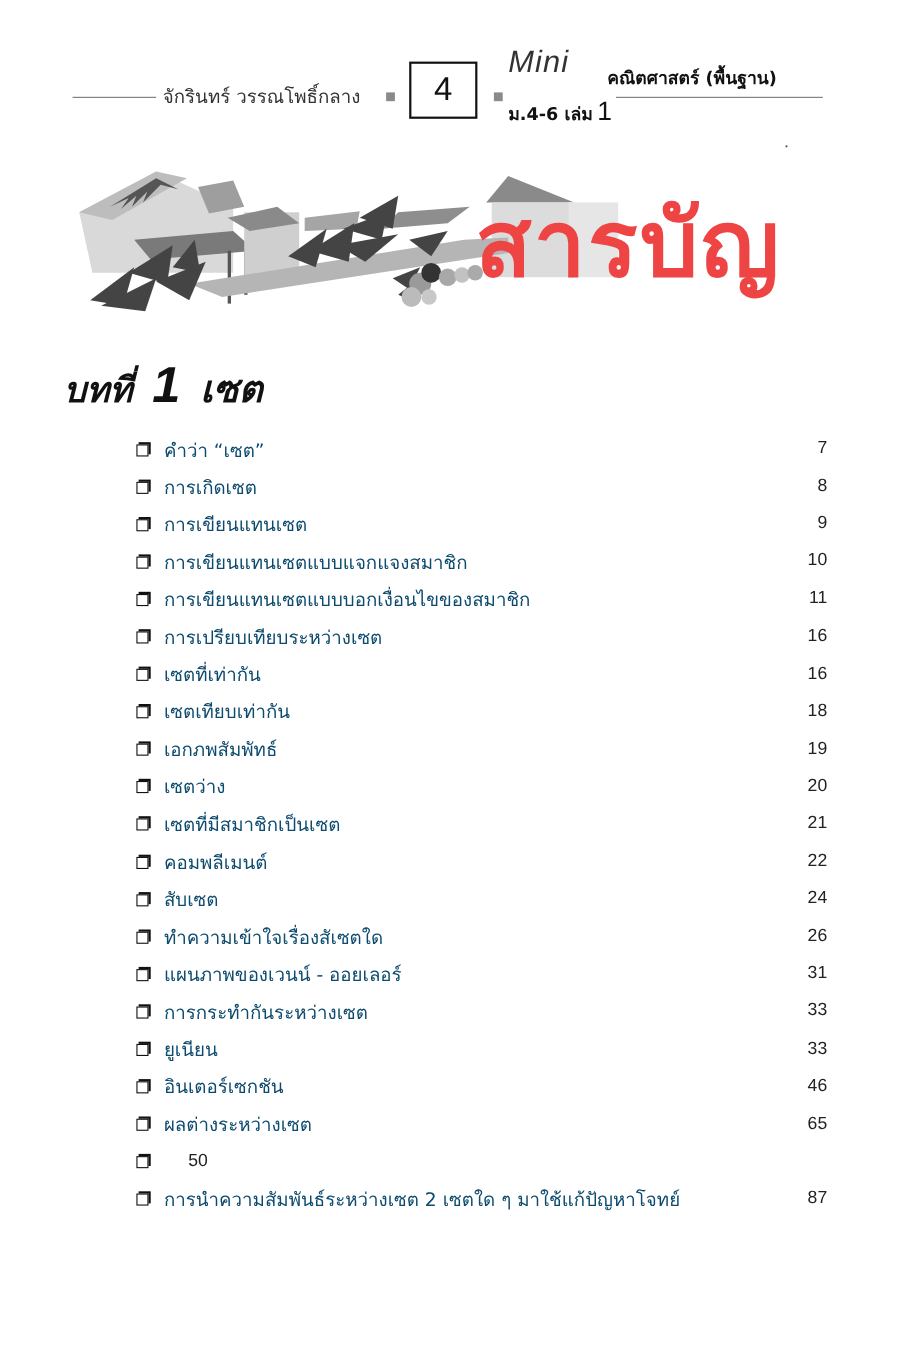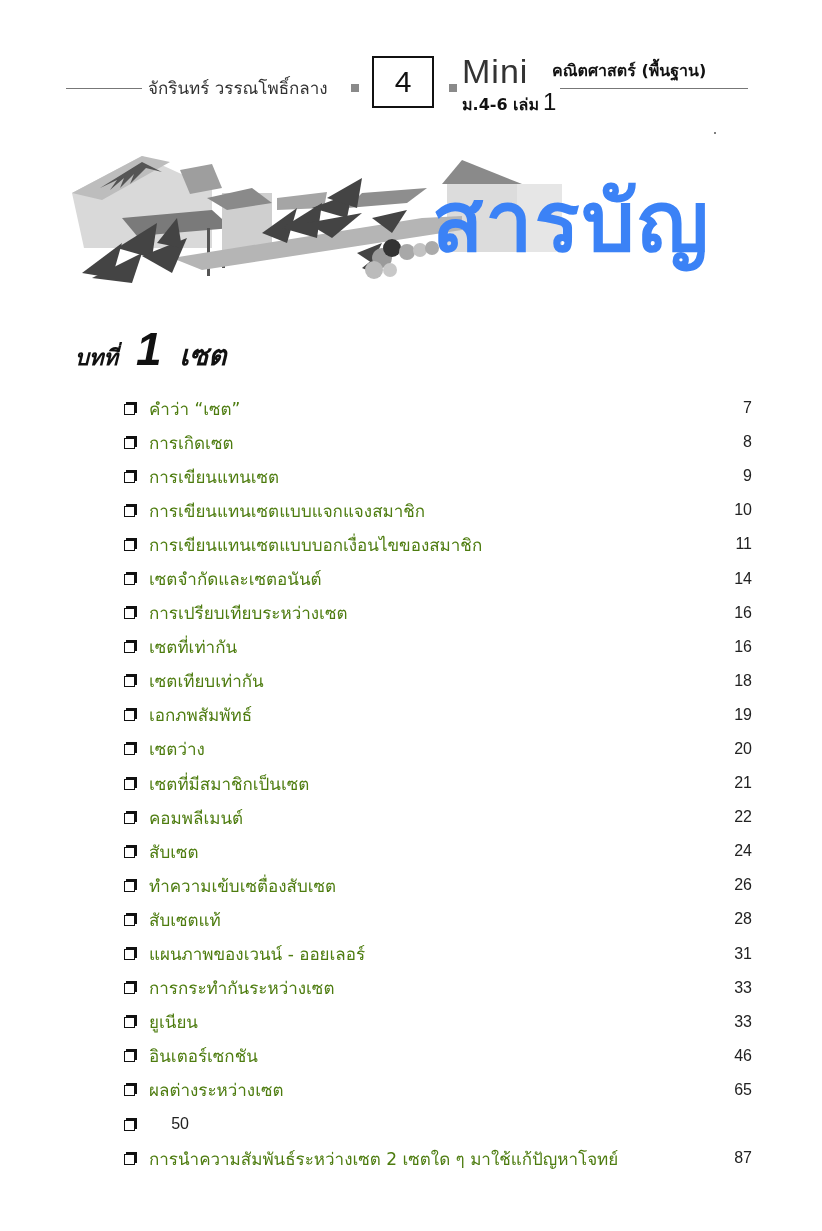--- a/index.html
+++ b/index.html
@@ -9,45 +9,45 @@
     }
     
     .hdr { position: absolute; left: 0; top: 0; width: 706px; height: 130px; }
     .hdr-line-left { position: absolute; left: 66px; top: 88px; width: 76px; height: 1px; background: #777; }
     .hdr-author { position: absolute; left: 148px; top: 74px; font-size: 17px; color: #333; white-space: nowrap; }
     .hdr-sq { position: absolute; width: 8px; height: 8px; background: #8a8a8a; }
     .hdr-sq.a { left: 351px; top: 84px; }
     .hdr-sq.b { left: 449px; top: 84px; }
     .hdr-pagebox { position: absolute; left: 372px; top: 56px; width: 62px; height: 52px; border: 2px solid #111; box-sizing: border-box;
       font-family: "Liberation Sans", sans-serif; font-size: 30px; text-align: center; line-height: 48px; color: #111; }
-    .hdr-mini { position: absolute; left: 462px; top: 52px; font-family: "Liberation Sans", sans-serif; font-weight: 300; font-size: 34px; color: #333; letter-spacing: 1px; }
+    .hdr-mini { position: absolute; left: 462px; top: 40px; font-family: "Liberation Sans", sans-serif; font-weight: 300; font-size: 28px; color: #333; letter-spacing: 1px; font-style: italic; }
     .hdr-subject { position: absolute; left: 552px; top: 58px; font-size: 16px; font-weight: bold; color: #111; white-space: nowrap; }
     .hdr-grade { position: absolute; left: 462px; top: 88px; font-size: 16px; font-weight: bold; color: #111; white-space: nowrap; }
     .hdr-grade .vol { font-weight: normal; font-size: 24px; font-family: "Liberation Sans", sans-serif; margin-left: 4px; }
     .hdr-line-right { position: absolute; left: 560px; top: 88px; width: 188px; height: 1px; background: #777; }
     .speck { position: absolute; left: 714px; top: 132px; width: 2px; height: 2px; background: #555; border-radius: 50%; }
 
     
     .banner { position: absolute; left: 62px; top: 148px; width: 680px; height: 145px; }
     .banner svg { position: absolute; left: 0; top: 0; }
-    .banner-title { position: absolute; left: 370px; top: 6px; font-family: Liberation Sans, sans-serif; font-weight: bold; font-size: 84px; color: #3b82f6; letter-spacing: 2px; white-space: nowrap; }
+    .banner-title { position: absolute; left: 370px; top: 6px; font-family: Liberation Sans, sans-serif; font-weight: bold; font-size: 84px; color: #ef4444; letter-spacing: 2px; white-space: nowrap; }
 
     
     .chapter { position: absolute; left: 58px; top: 322px; white-space: nowrap; font-style: italic; color: #111; }
-    .chapter .lbl { font-size: 22px; font-weight: bold; margin-left: 17px; }
+    .chapter .lbl { font-size: 32px; font-weight: bold; }
     .chapter .num { font-size: 46px; font-weight: bold; margin: 0 18px; font-family: "Liberation Sans", sans-serif; }
-    .chapter .name { font-size: 28px; font-weight: bold; }
+    .chapter .name { font-size: 34px; font-weight: bold; }
 
     
     .toc { position: absolute; left: 124px; top: 391px; width: 628px; }
     .toc-row { height: 34.1px; display: flex; align-items: center; position: relative; }
     .chk { width: 13px; height: 13px; position: relative; margin-right: 12px; flex: none; }
     .chk::before { content: ""; position: absolute; left: 2px; top: 0; width: 11px; height: 11px; background: #111; }
     .chk::after { content: ""; position: absolute; left: 0; top: 2px; width: 9px; height: 9px; border: 1px solid #111; background: #fff; }
-    .toc-label { font-size: 17px; color: #4d7c0f; white-space: nowrap; flex: 1; }
+    .toc-label { font-size: 17px; color: #0c4a6e; white-space: nowrap; flex: 1; }
     .toc-page { font-family: "Liberation Sans", sans-serif; font-size: 16px; color: #222; text-align: right; width: 40px; }
   </style>
 </head>
 <body>
 
 <header class="hdr">
   <div class="hdr-line-left"></div>
   <span class="hdr-author">จักรินทร์ วรรณโพธิ์กลาง</span>
   <div class="hdr-sq a"></div>
   <div class="hdr-pagebox">4</div>
@@ -133,25 +133,20 @@
       <span class="toc-label">การเขียนแทนเซตแบบแจกแจงสมาชิก</span>
       <span class="toc-page">10</span>
     </div>
   <div class="toc-row">
       <span class="chk"></span>
       <span class="toc-label">การเขียนแทนเซตแบบบอกเงื่อนไขของสมาชิก</span>
       <span class="toc-page">11</span>
     </div>
   <div class="toc-row">
       <span class="chk"></span>
-      <span class="toc-label">เซตจำกัดและเซตอนันต์</span>
-      <span class="toc-page">14</span>
-    </div>
-  <div class="toc-row">
-      <span class="chk"></span>
       <span class="toc-label">การเปรียบเทียบระหว่างเซต</span>
       <span class="toc-page">16</span>
     </div>
   <div class="toc-row">
       <span class="chk"></span>
       <span class="toc-label">เซตที่เท่ากัน</span>
       <span class="toc-page">16</span>
     </div>
   <div class="toc-row">
       <span class="chk"></span>
@@ -178,27 +173,22 @@
       <span class="toc-label">คอมพลีเมนต์</span>
       <span class="toc-page">22</span>
     </div>
   <div class="toc-row">
       <span class="chk"></span>
       <span class="toc-label">สับเซต</span>
       <span class="toc-page">24</span>
     </div>
   <div class="toc-row">
       <span class="chk"></span>
-      <span class="toc-label">ทำความเข้บเซตื่องสับเซต</span>
+      <span class="toc-label">ทำความเข้าใจเรื่องสัเซตใด</span>
       <span class="toc-page">26</span>
-    </div>
-  <div class="toc-row">
-      <span class="chk"></span>
-      <span class="toc-label">สับเซตแท้</span>
-      <span class="toc-page">28</span>
     </div>
   <div class="toc-row">
       <span class="chk"></span>
       <span class="toc-label">แผนภาพของเวนน์ - ออยเลอร์</span>
       <span class="toc-page">31</span>
     </div>
   <div class="toc-row">
       <span class="chk"></span>
       <span class="toc-label">การกระทำกันระหว่างเซต</span>
       <span class="toc-page">33</span>

